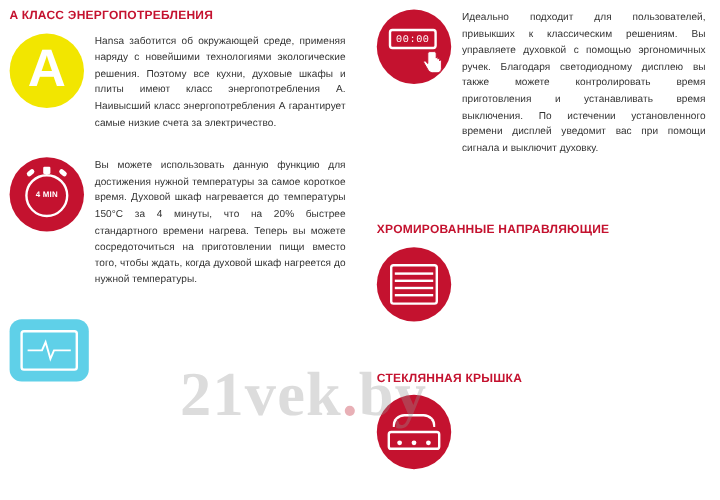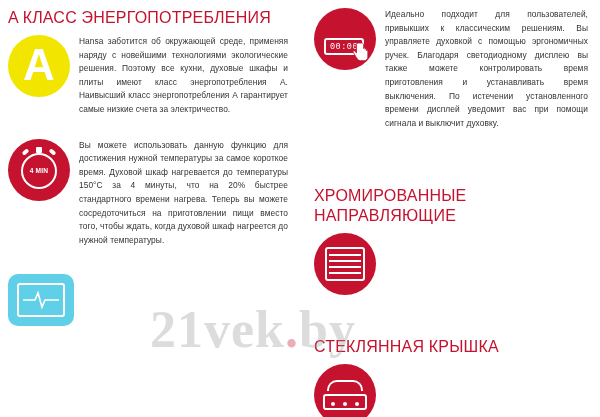--- a/index.html
+++ b/index.html
@@ -57,22 +57,22 @@
     box-sizing: border-box;
     padding: 8px 12px 0 8px;
   }
   .col-left { left: 0; }
   .col-right { left: 300px; padding-left: 14px; }
 
   .section {
     margin-bottom: 12px;
   }
   .sec-title {
-    font-size: 16px;
-    font-weight: normal;
+    font-size: 10px;
+    font-weight: bold;
     color: #c4122f;
     letter-spacing: 0.2px;
     line-height: 1.25;
     margin: 0 0 7px 0;
     text-transform: uppercase;
   }
   .sec-body {
     display: flex;
     align-items: flex-start;
     gap: 9px;
@@ -117,21 +117,21 @@
   }
 
   
   .disp {
     width: 42px;
     height: 30px;
     position: relative;
   }
   .disp .screen {
     position: absolute;
-    left: 0; top: 14px;
+    left: 0; top: 0;
     width: 40px;
     height: 17px;
     border: 2px solid #ffffff;
     border-radius: 3px;
     box-sizing: border-box;
     background: #c4122f;
     color: #ffffff;
     font-family: "Liberation Mono", monospace;
     font-size: 8.5px;
     display: flex;

